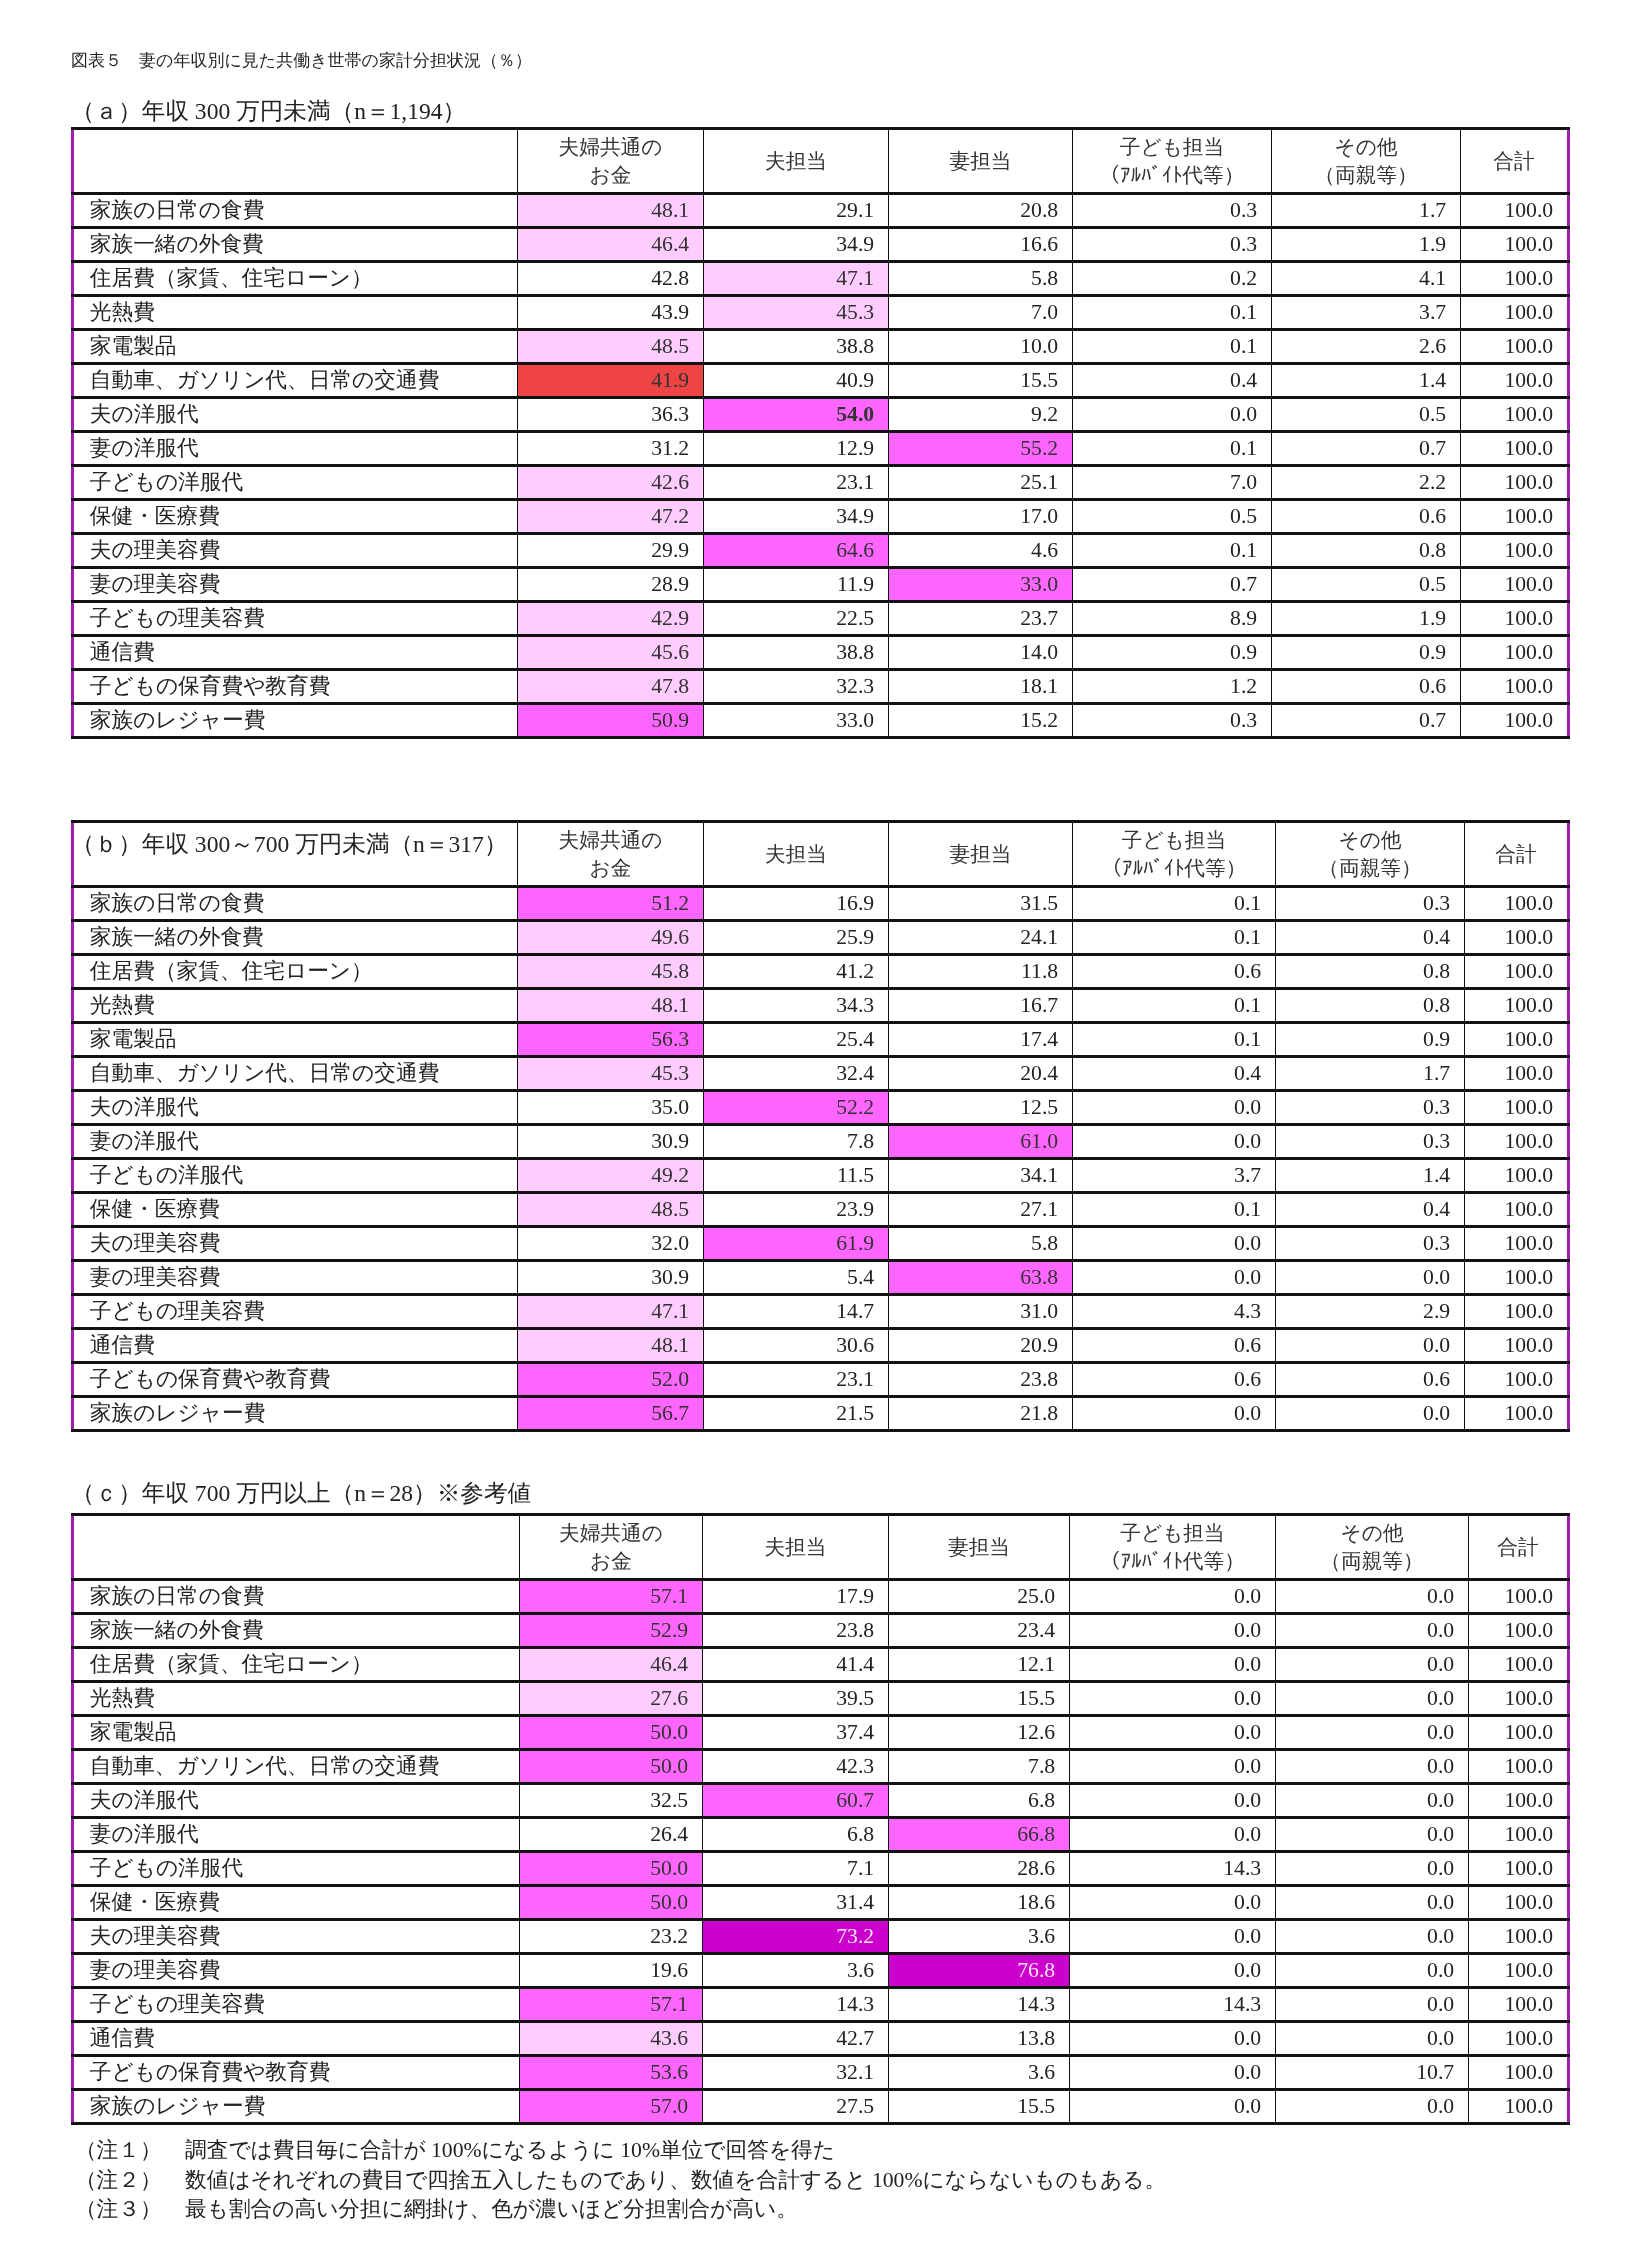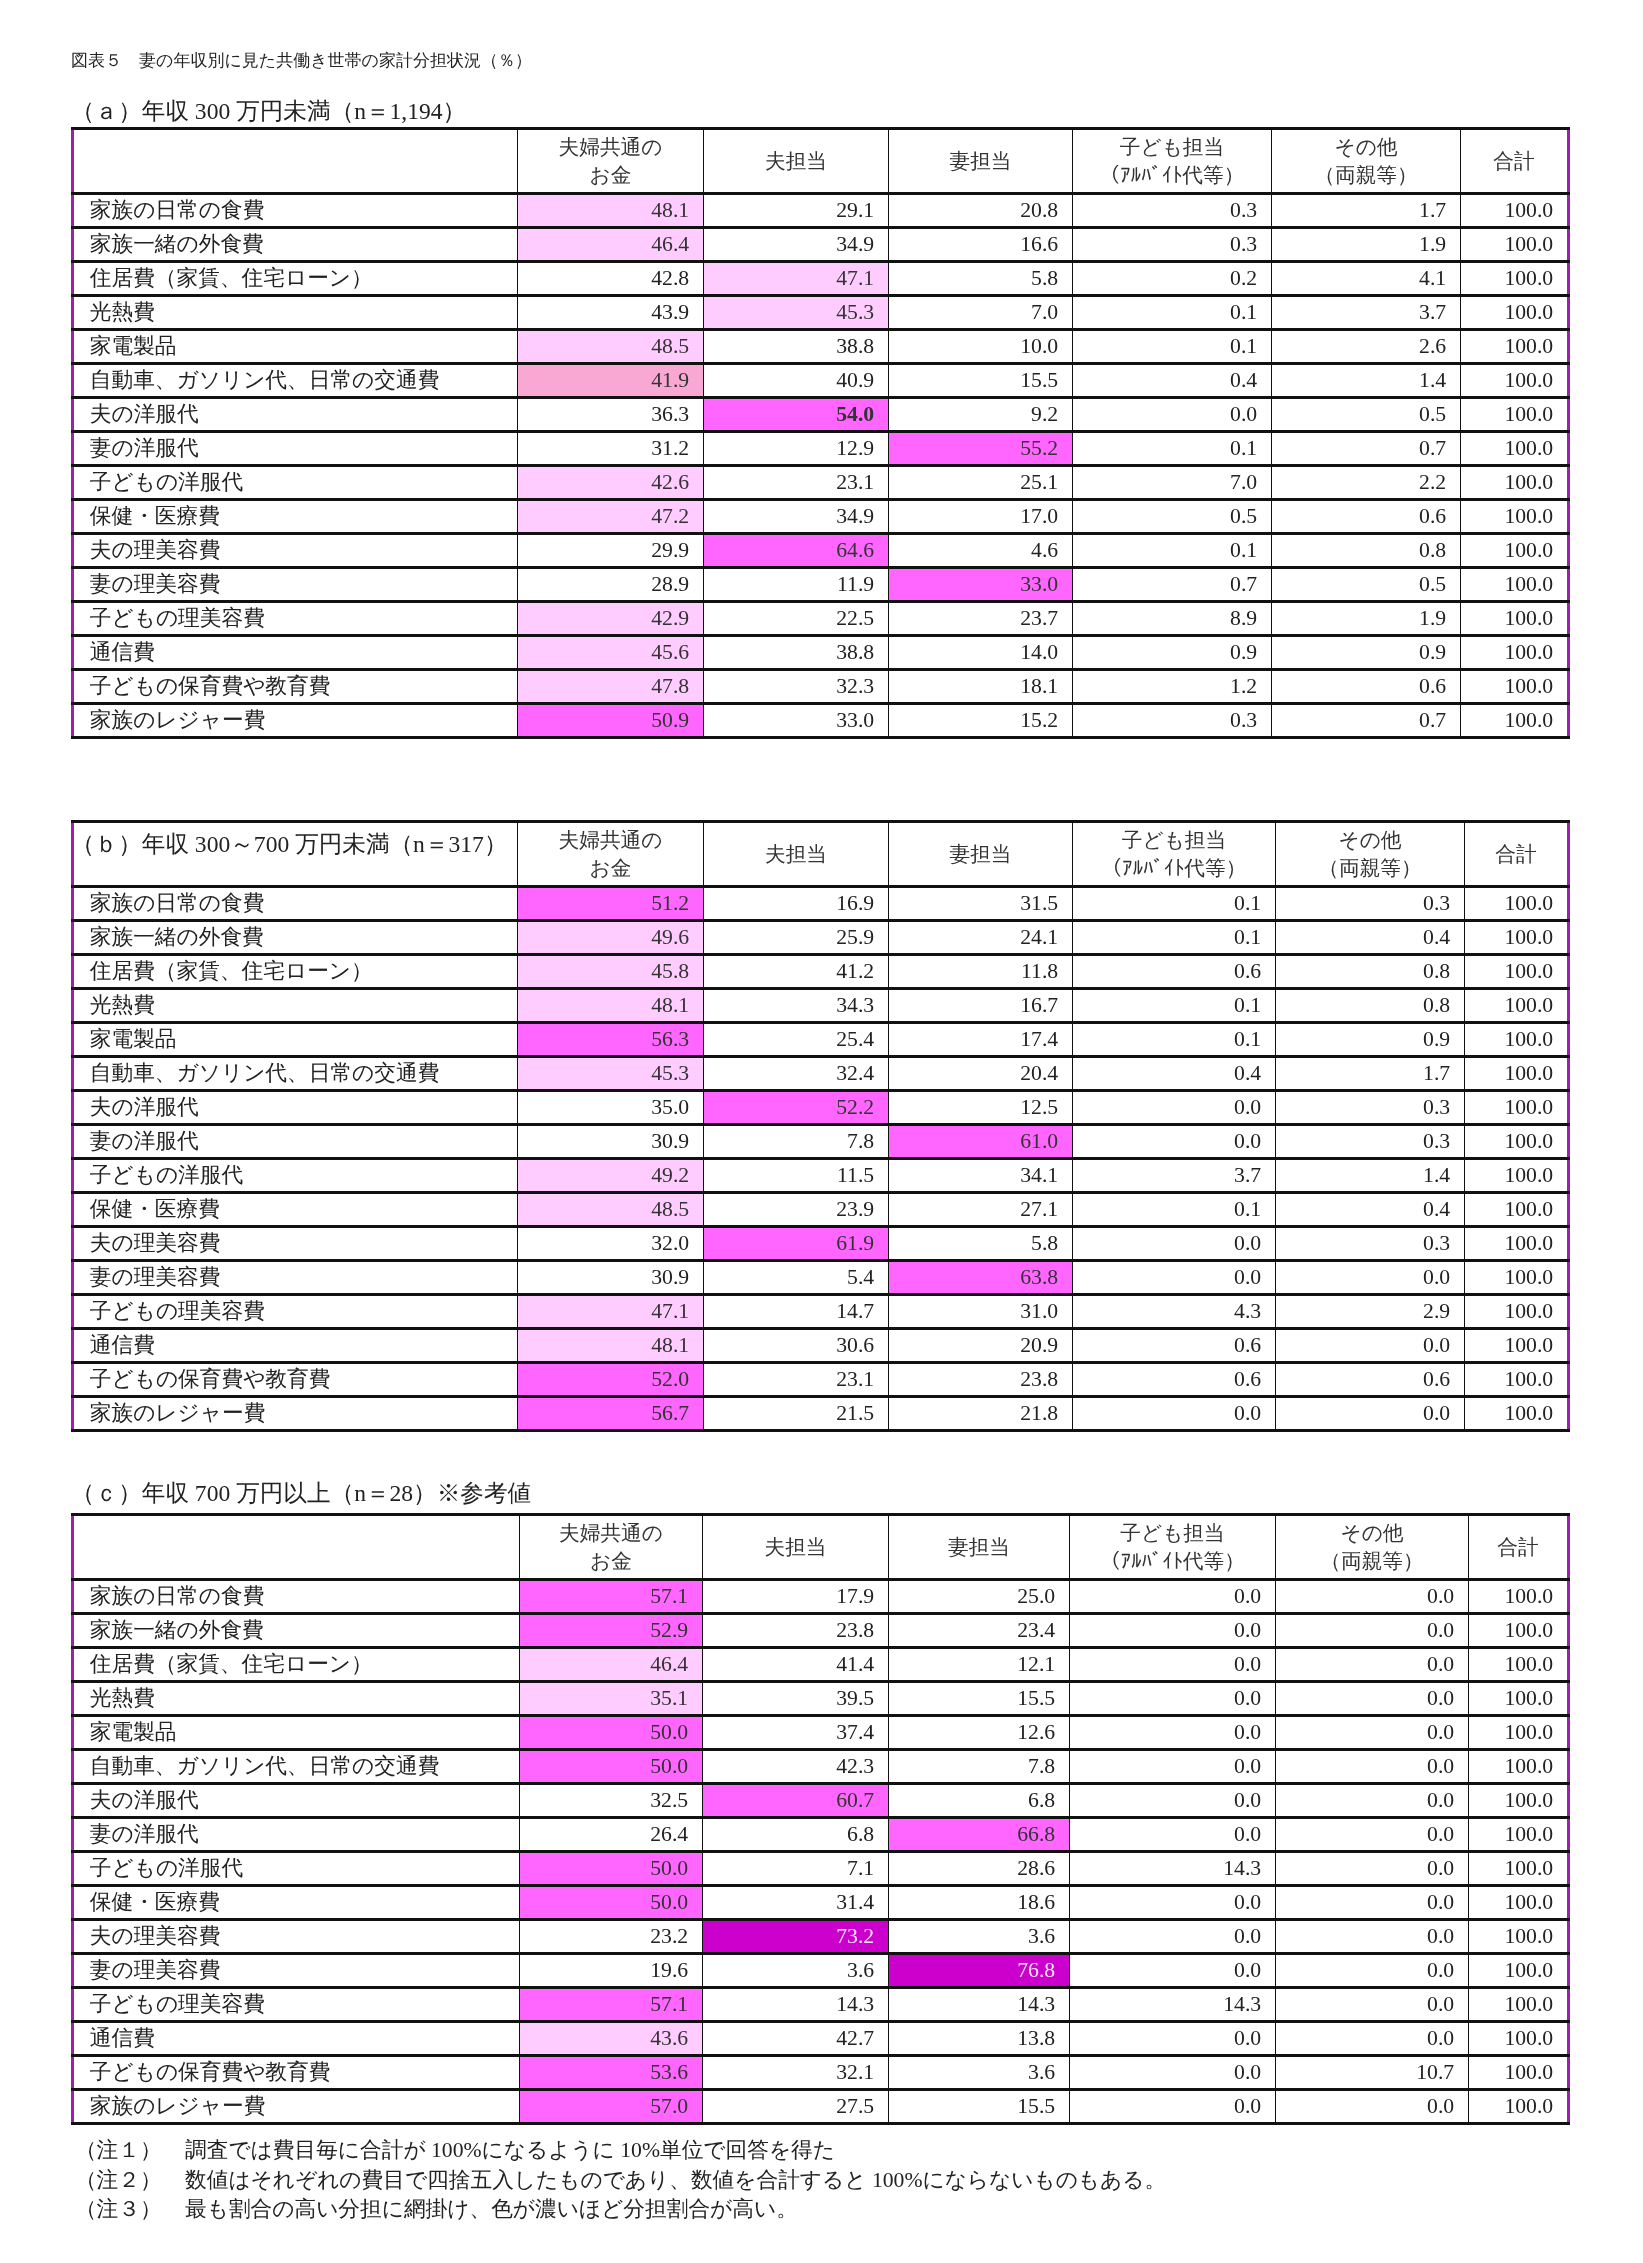--- a/index.html
+++ b/index.html
@@ -119,21 +119,21 @@
         <td class="label">家電製品</td>
         <td class="num" style="background: rgb(255, 204, 255); color: rgb(51, 51, 51);">48.5</td>
         <td class="num">38.8</td>
         <td class="num">10.0</td>
         <td class="num">0.1</td>
         <td class="num">2.6</td>
         <td class="num">100.0</td>
       </tr>
       <tr>
         <td class="label">自動車、ガソリン代、日常の交通費</td>
-        <td class="num" style="background: #f9a8d4; color: rgb(51, 51, 51); margin-left: 25px;">41.9</td>
+        <td class="num" style="background: #ef4444; color: rgb(51, 51, 51); margin-left: 25px;">41.9</td>
         <td class="num">40.9</td>
         <td class="num">15.5</td>
         <td class="num">0.4</td>
         <td class="num">1.4</td>
         <td class="num">100.0</td>
       </tr>
       <tr>
         <td class="label">夫の洋服代</td>
         <td class="num">36.3</td>
         <td class="num" style="background: rgb(255, 102, 255); color: rgb(51, 51, 51); font-weight: bold;">54.0</td>
@@ -471,21 +471,21 @@
         <td class="label">住居費（家賃、住宅ローン）</td>
         <td class="num" style="background: rgb(255, 204, 255); color: rgb(51, 51, 51);">46.4</td>
         <td class="num">41.4</td>
         <td class="num">12.1</td>
         <td class="num">0.0</td>
         <td class="num">0.0</td>
         <td class="num">100.0</td>
       </tr>
       <tr>
         <td class="label">光熱費</td>
-        <td class="num" style="background: rgb(255, 204, 255); color: rgb(51, 51, 51);">35.1</td>
+        <td class="num" style="background: rgb(255, 204, 255); color: rgb(51, 51, 51);">27.6</td>
         <td class="num">39.5</td>
         <td class="num">15.5</td>
         <td class="num">0.0</td>
         <td class="num">0.0</td>
         <td class="num">100.0</td>
       </tr>
       <tr>
         <td class="label">家電製品</td>
         <td class="num" style="background: rgb(255, 102, 255); color: rgb(51, 51, 51);">50.0</td>
         <td class="num">37.4</td>

